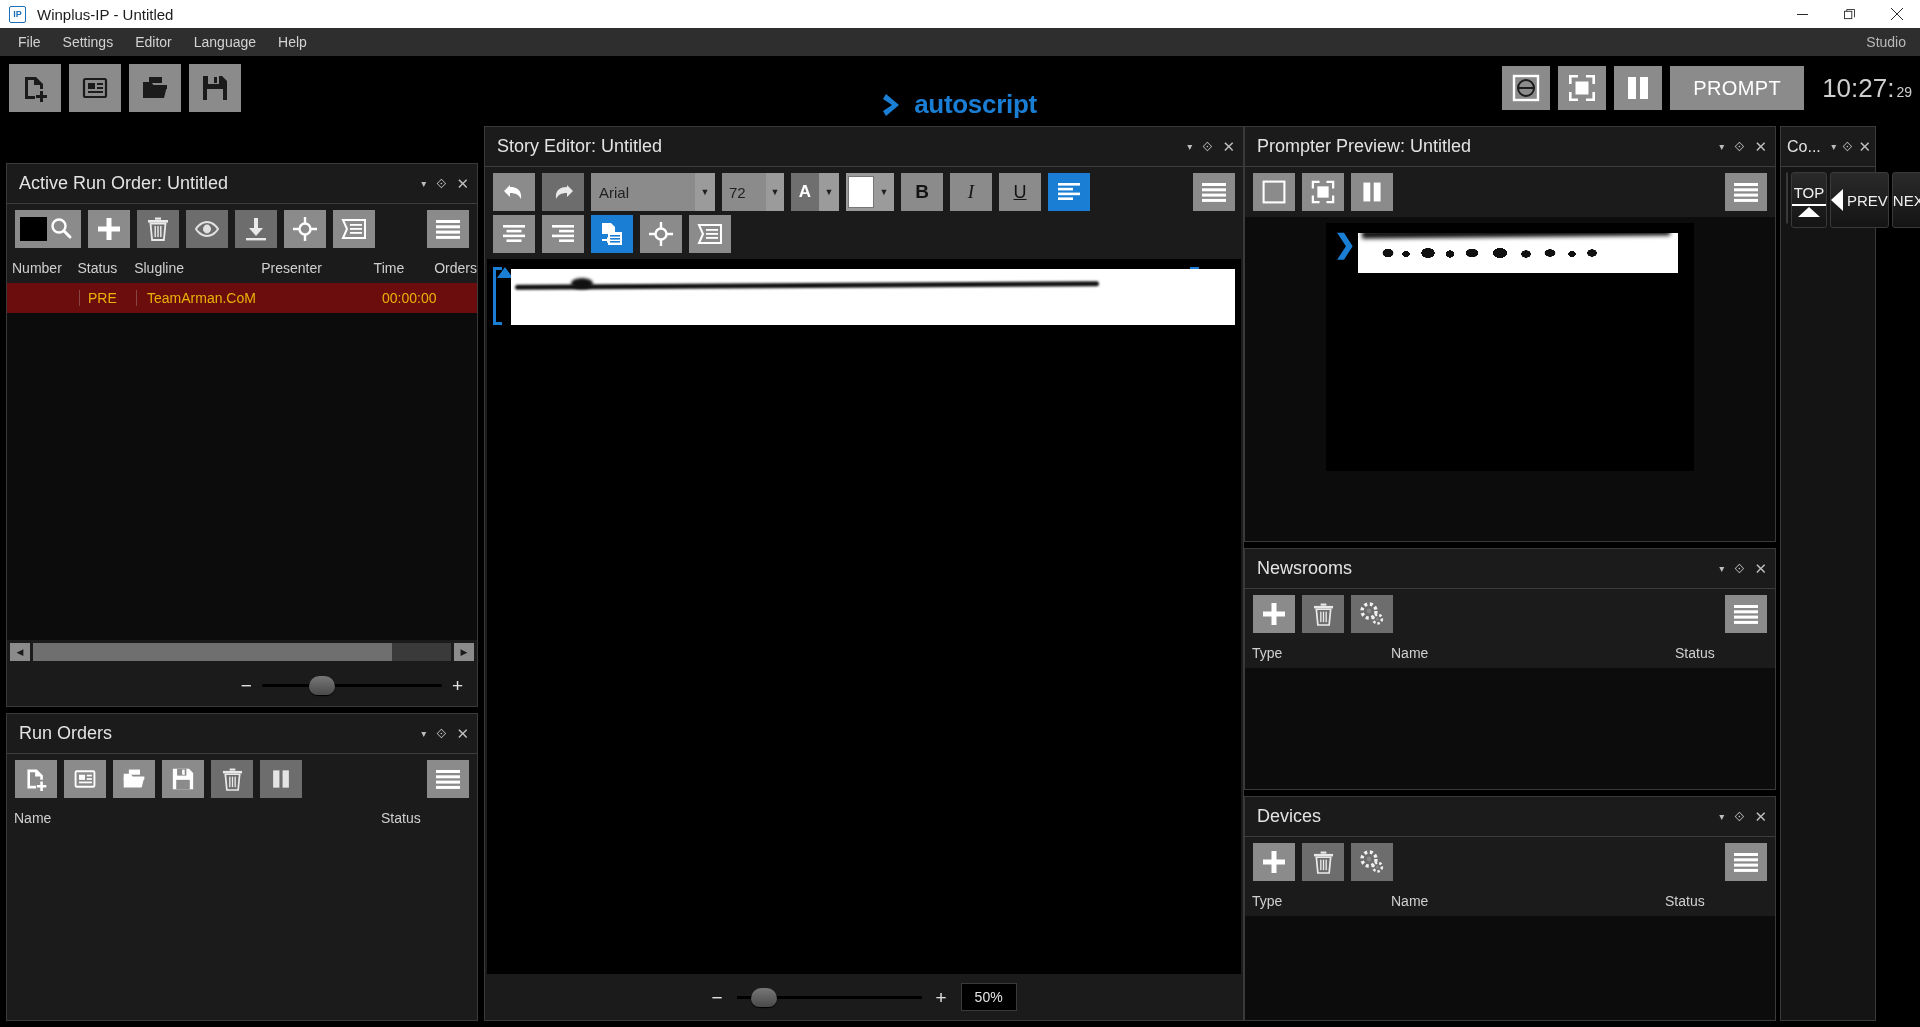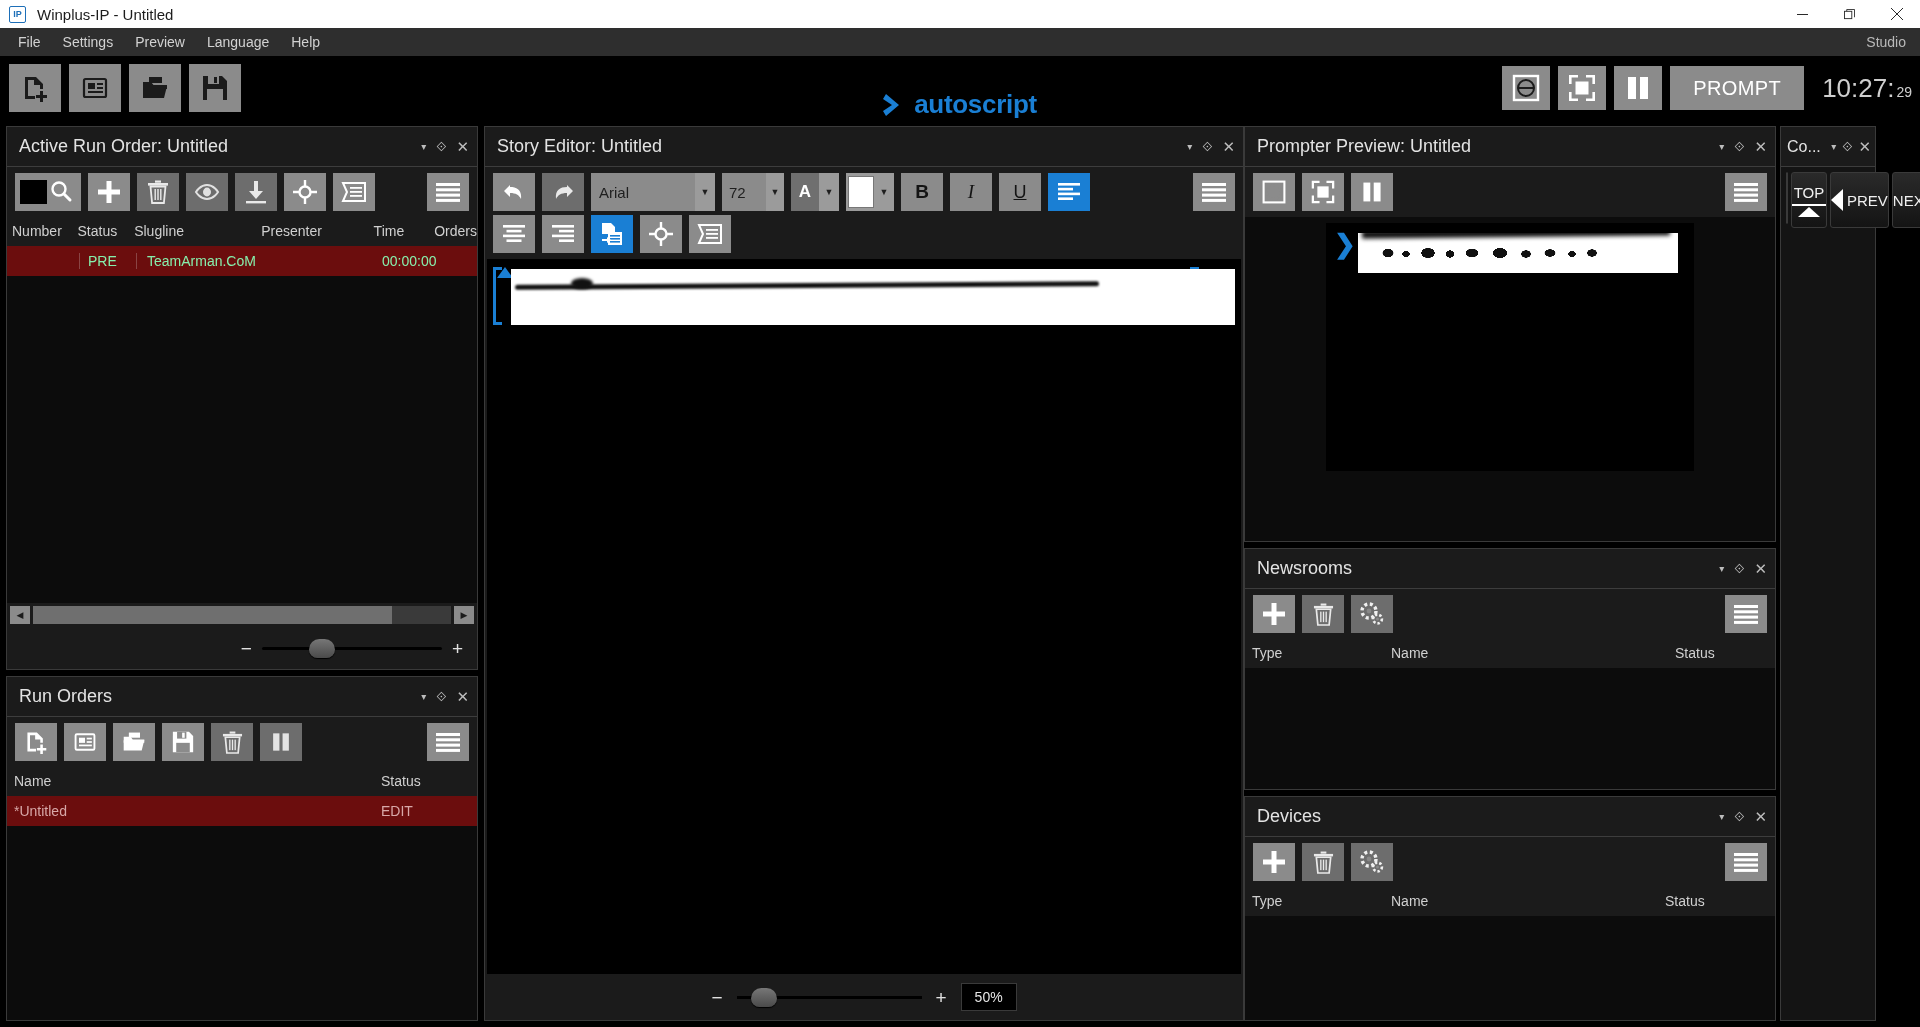--- a/index.html
+++ b/index.html
@@ -106,26 +106,26 @@
   .pbtn.hamburger{ margin-left:auto; }
 
   
   .colhead{
     display:flex; font-size:14px; color:#d0d0d0; padding:6px 0 7px 0;
     background:#1b1b1b;
   }
   .row{
     display:flex; font-size:14px; height:30px; align-items:center;
   }
-  .row.sel{ background:#6b0d0d; color:#86efac;}
+  .row.sel{ background:#6b0d0d; color:#eab308;}
   .row.sel2{ background:#6b0d0d; color:#d8a8a8;}
 
   
   .leftcol{ width:484px; flex:0 0 484px; display:flex; flex-direction:column; padding:6px; gap:6px;}
-  #active-run-order{ height:544px; flex:0 0 544px; }
+  #active-run-order{ height:544px; flex:0 0 544px;margin-top:37px; }
   #run-orders{ flex:1 1 auto; }
 
   .aro-body{ flex:1 1 auto; background:#0c0c0c; overflow:hidden; }
   .hscroll{
     height:24px; background:#1b1b1b; display:flex; align-items:center; padding:0 3px;
   }
   .hs-arrow{
     width:20px;height:18px;background:#8b8b8b;color:#1b1b1b;
     display:flex;align-items:center;justify-content:center;font-size:9px;
   }
@@ -291,21 +291,21 @@
       <svg width="12" height="12" viewBox="0 0 12 12">
           <path d="M0 0 L12 12 M12 0 L0 12" stroke="currentColor" fill="none"></path>
         </svg>
     </div>
   </div>
 </div>
 
 <div class="menubar">
   <div class="menu-item">File</div>
   <div class="menu-item">Settings</div>
-  <div class="menu-item">Preview</div>
+  <div class="menu-item">Editor</div>
   <div class="menu-item">Language</div>
   <div class="menu-item">Help</div>
   <div class="studio-label">Studio</div>
 </div>
 
 <div class="apptoolbar">
   <div class="tb-btn">
     <svg width="28" height="28" viewBox="0 0 28 28" class="icon-d">
       <path d="M4 3h11l7 7v5h-3V11h-6V6H7v16h7v3H4z"></path>
       <path d="M19 17h3v4h4v3h-4v4h-3v-4h-4v-3h4z"></path>
@@ -551,26 +551,20 @@
               <rect y="15.9" width="24" height="3"></rect>
           </svg>
         </div>
       </div>
 
       <div class="colhead">
         <span style="flex:1;padding-left:7px">Name</span>
         <span style="width:96px">Status</span>
       </div>
 
-      <div style="flex:1;background:#0c0c0c">
-        <div class="row sel2">
-          <span style="flex:1;padding-left:7px">*Untitled</span>
-          <span style="width:96px">EDIT</span>
-        </div>
-      </div>
     </div>
   </div>
 
   <div class="centercol">
     <div class="panel" id="story-editor">
       <div class="panel-head">
         <div class="panel-title">Story Editor: Untitled</div>
         <div class="panel-ctrls">
           <span class="pc caret">▾</span>
           <span class="pc pin">⟐</span>

